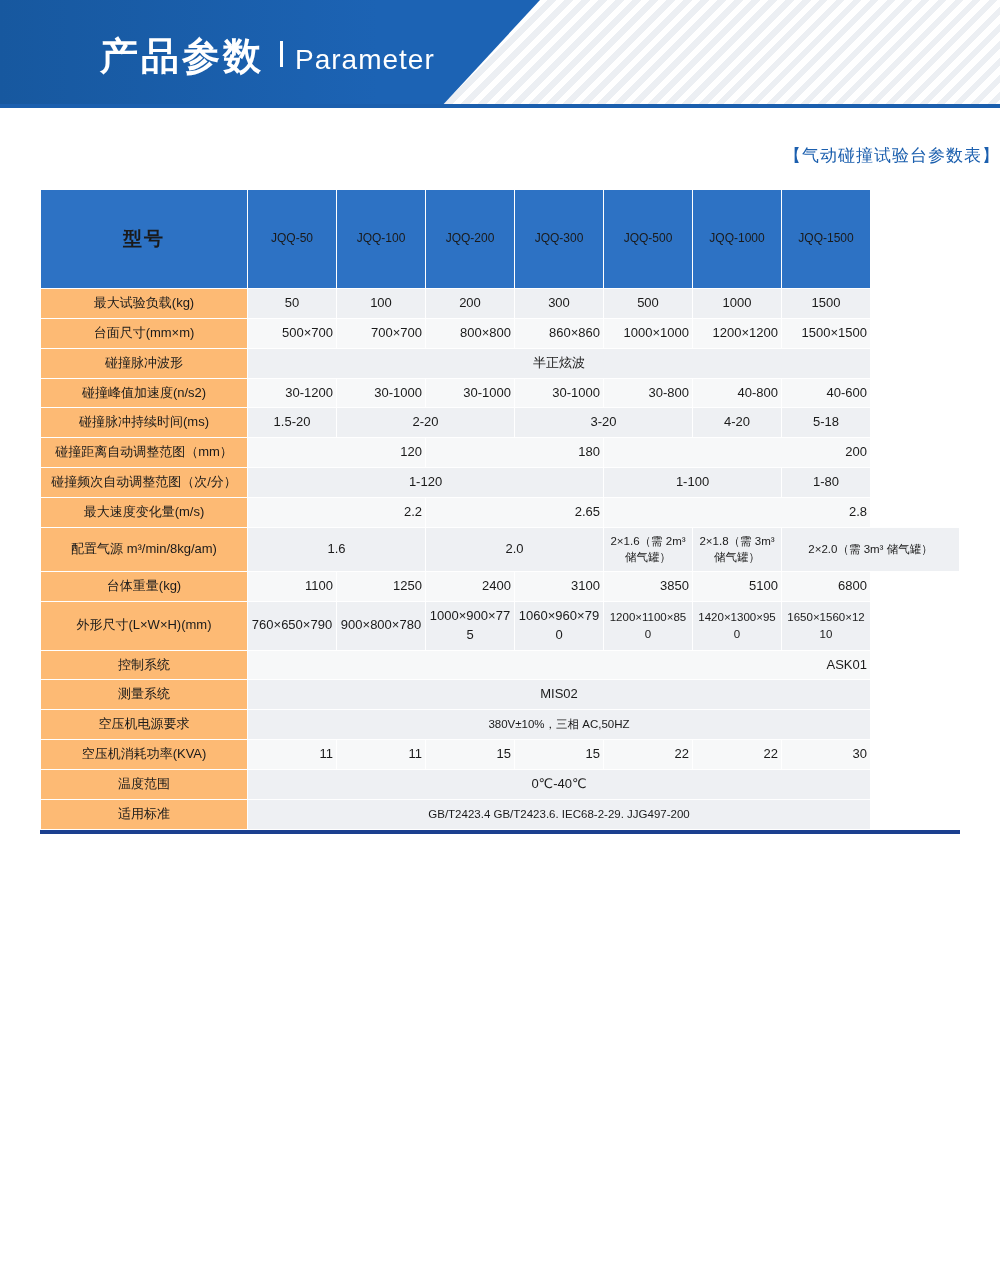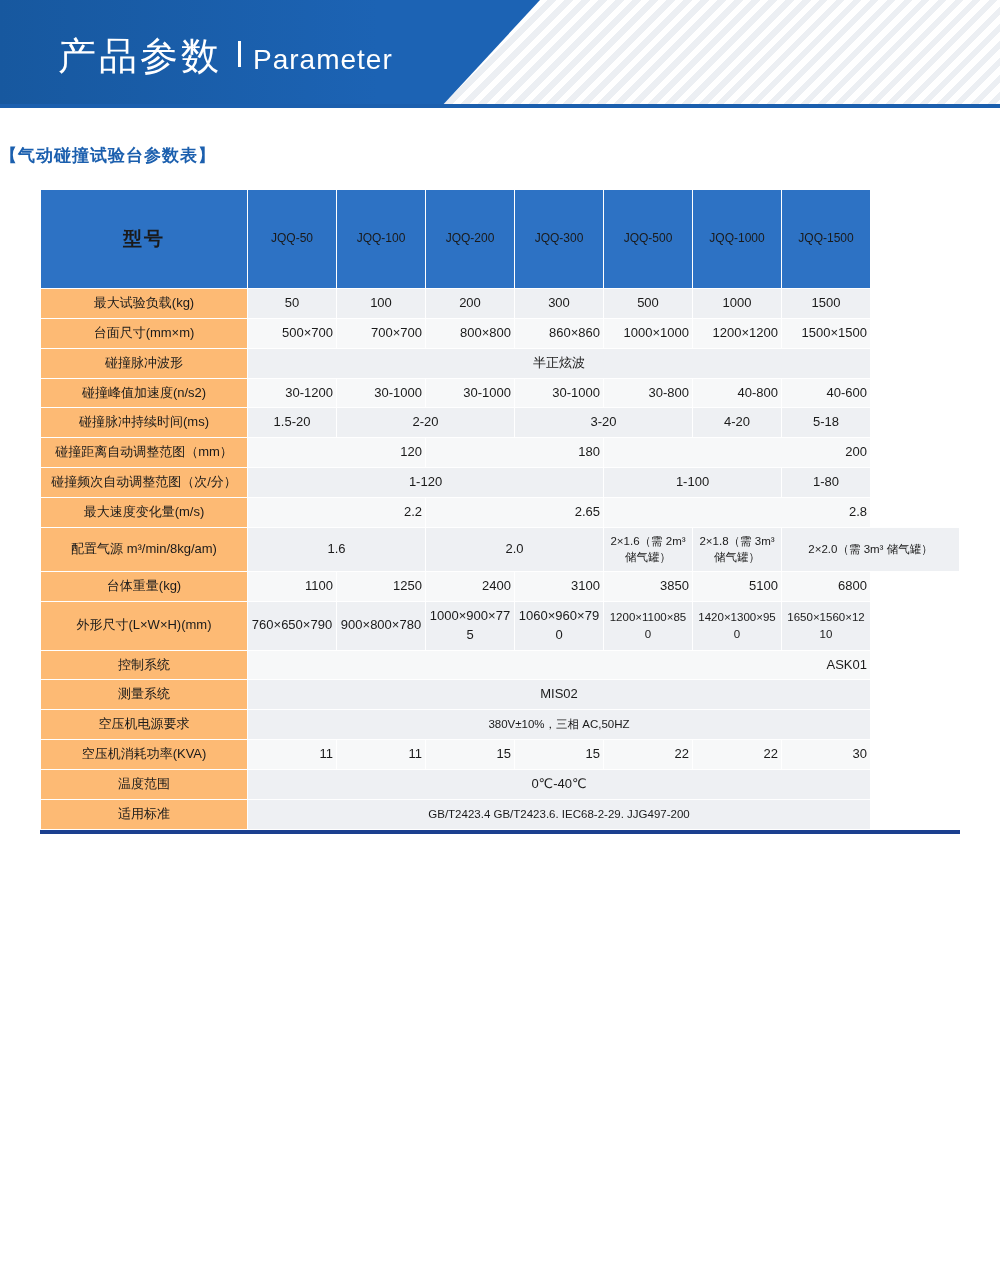--- a/index.html
+++ b/index.html
@@ -40,23 +40,24 @@
   }
   .banner-title-wrap{
     position:absolute;
     left:58px; top:34px;
     display:flex;
     align-items:baseline;
     color:#ffffff;
   }
   .banner-cn{
     font-size:38px;
-    font-weight:normal;
+    font-weight:bold;
     letter-spacing:3px;
     line-height:44px;
+    margin-left:42px;
   }
   .banner-bar{
     display:inline-block;
     width:3px;height:26px;
     background:#ffffff;
     margin:0 12px 0 16px;
     position:relative;
     top:-2px;
   }
   .banner-en{
@@ -67,23 +68,23 @@
   }
   .banner-underline{
     position:absolute;
     left:0; bottom:0;
     width:1000px; height:4px;
     background:#1b5fae;
   }
 
   
   .table-title{
-    text-align:left;
+    text-align:right;
     color:#1b5fae;
-    font-weight:bold;
+    font-weight:normal;
     font-size:17px;
     margin-top:36px;
     margin-bottom:22px;
     letter-spacing:1px;
   }
 
   
   .table-wrap{
     width:920px;
     margin:0 auto;

